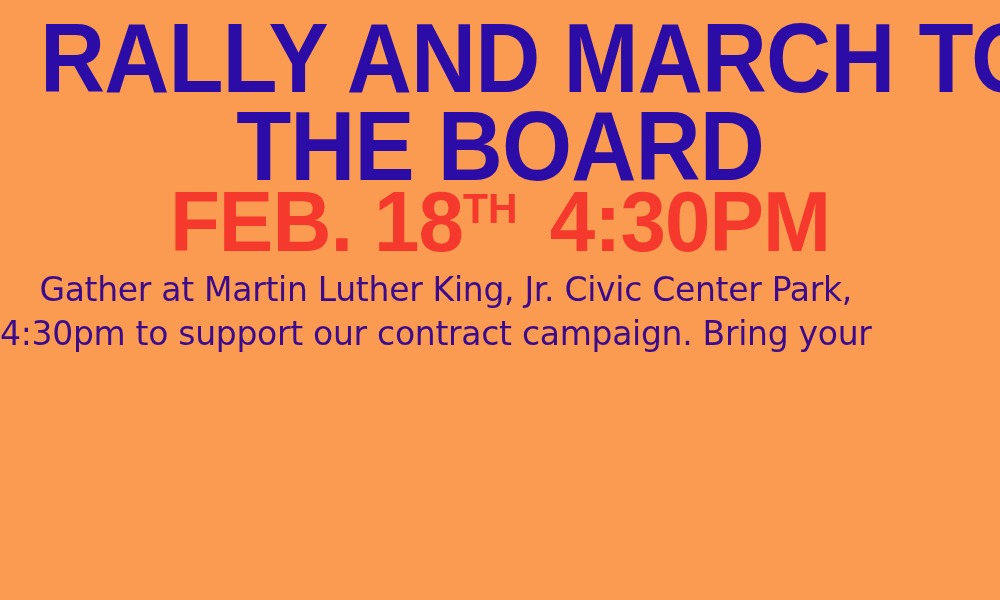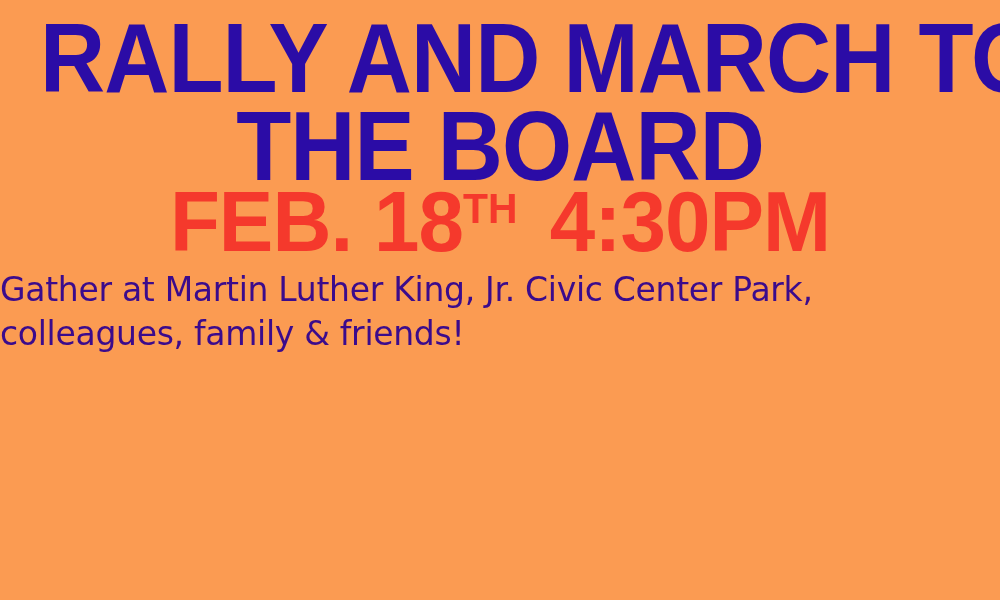--- a/index.html
+++ b/index.html
@@ -80,21 +80,21 @@
     top: -0.66em;
     letter-spacing: 0;
   }
 
   
   .body-copy {
     position: absolute;
     left: 0;
     top: 268px;
     width: 852px;
-    text-align: left;
+    text-align: right;
     font-family: "DejaVu Sans", sans-serif;
     font-weight: 400;
     font-size: 33px;
     line-height: 1.34;
     letter-spacing: -0.3px;
     color: #3b0b8c;
   }
   .body-copy .bc-line {
     display: block;
     white-space: nowrap;
@@ -115,16 +115,16 @@
     <span class="hl-line">RALLY AND MARCH TO</span>
     <span class="hl-line">THE BOARD</span>
   </div>
 
   <div class="datetime" style="color: rgb(245, 57, 44);">
     <span class="dt-date"><span>FEB. 18</span><span class="sup-caps">TH</span></span><span class="dt-gap"></span><span class="dt-time">4:30PM</span>
   </div>
 
   <div class="body-copy" style="color: rgb(59, 11, 140);">
     <span class="bc-line">Gather at Martin Luther King, Jr. Civic Center Park,</span>
-    <span class="bc-line">colleagues, family &amp; friends!</span>
+    <span class="bc-line">4:30pm to support our contract campaign. Bring your</span>
   </div>
 
 </div>
 
 </body></html>

